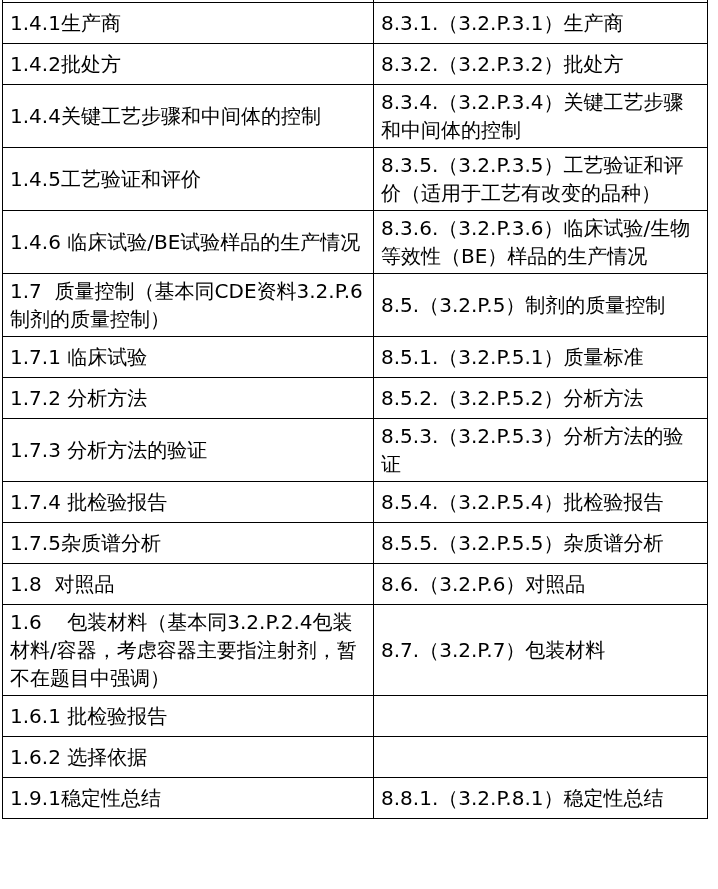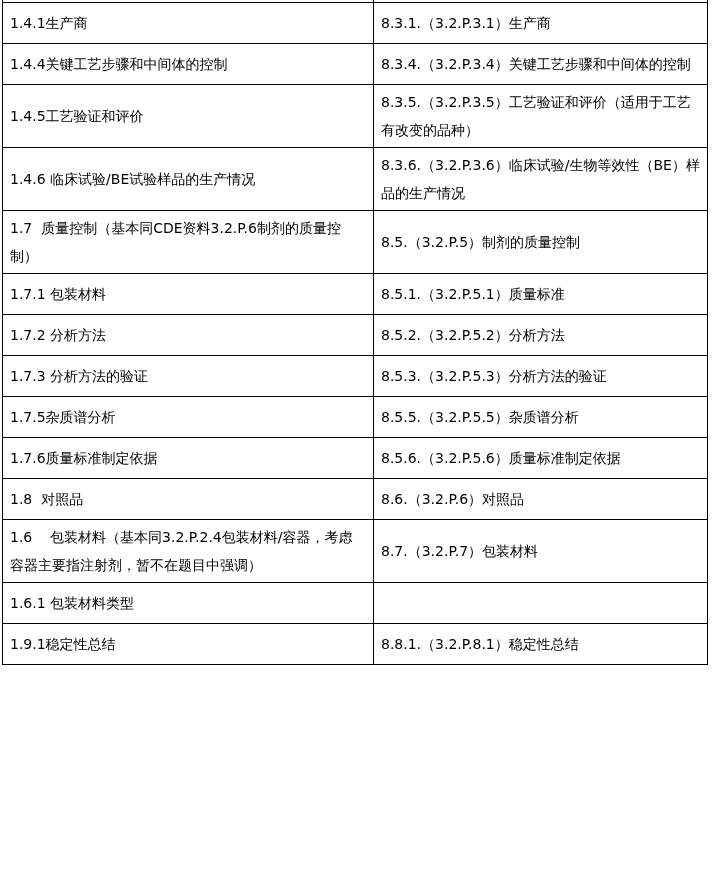--- a/index.html
+++ b/index.html
@@ -22,21 +22,21 @@
     margin-left: 2px;
     color: #000000;
   }
   col.col-left  { width: 371px; }
   col.col-right { width: 334px; }
   td.cell {
     border: 1px solid #000000;
     padding: 3px 7px;
     height: 34px;
     vertical-align: middle;
-    font-size: 14px;
+    font-size: 20px;
     line-height: 28px;
     white-space: pre-wrap;
     word-break: break-all;
     overflow: hidden;
   }
   tr.sliver td {
     height: 0;
     padding: 0;
   }
   tr.sliver-top td {
@@ -57,20 +57,24 @@
       <tr class="sliver sliver-top">
         <td class="cell"></td>
         <td class="cell"></td>
       </tr>
 
   <tr class="doc-row">
     <td class="cell cell-left">1.4.1生产商</td>
     <td class="cell cell-right">8.3.1.（3.2.P.3.1）生产商</td>
   </tr>
 
+  <tr class="doc-row">
+    <td class="cell cell-left">1.4.2批处方</td>
+    <td class="cell cell-right">8.3.2.（3.2.P.3.2）批处方</td>
+  </tr>
 
 
   <tr class="doc-row">
     <td class="cell cell-left">1.4.4关键工艺步骤和中间体的控制</td>
     <td class="cell cell-right">8.3.4.（3.2.P.3.4）关键工艺步骤和中间体的控制</td>
   </tr>
 
   <tr class="doc-row">
     <td class="cell cell-left">1.4.5工艺验证和评价</td>
     <td class="cell cell-right">8.3.5.（3.2.P.3.5）工艺验证和评价（适用于工艺有改变的品种）</td>
@@ -81,60 +85,64 @@
     <td class="cell cell-right">8.3.6.（3.2.P.3.6）临床试验/生物等效性（BE）样品的生产情况</td>
   </tr>
 
 
   <tr class="doc-row">
     <td class="cell cell-left">1.7  质量控制（基本同CDE资料3.2.P.6制剂的质量控制）</td>
     <td class="cell cell-right">8.5.（3.2.P.5）制剂的质量控制</td>
   </tr>
 
   <tr class="doc-row">
-    <td class="cell cell-left">1.7.1 包装材料</td>
+    <td class="cell cell-left">1.7.1 临床试验</td>
     <td class="cell cell-right">8.5.1.（3.2.P.5.1）质量标准</td>
   </tr>
 
   <tr class="doc-row">
     <td class="cell cell-left">1.7.2 分析方法</td>
     <td class="cell cell-right">8.5.2.（3.2.P.5.2）分析方法</td>
   </tr>
 
   <tr class="doc-row">
     <td class="cell cell-left">1.7.3 分析方法的验证</td>
     <td class="cell cell-right">8.5.3.（3.2.P.5.3）分析方法的验证</td>
   </tr>
 
+  <tr class="doc-row">
+    <td class="cell cell-left">1.7.4 批检验报告</td>
+    <td class="cell cell-right">8.5.4.（3.2.P.5.4）批检验报告</td>
+  </tr>
 
   <tr class="doc-row">
     <td class="cell cell-left">1.7.5杂质谱分析</td>
     <td class="cell cell-right">8.5.5.（3.2.P.5.5）杂质谱分析</td>
   </tr>
 
-  <tr class="doc-row">
-    <td class="cell cell-left">1.7.6质量标准制定依据</td>
-    <td class="cell cell-right">8.5.6.（3.2.P.5.6）质量标准制定依据</td>
-  </tr>
 
   <tr class="doc-row">
     <td class="cell cell-left">1.8  对照品</td>
     <td class="cell cell-right">8.6.（3.2.P.6）对照品</td>
   </tr>
 
   <tr class="doc-row">
     <td class="cell cell-left">1.6    包装材料（基本同3.2.P.2.4包装材料/容器，考虑容器主要指注射剂，暂不在题目中强调）</td>
     <td class="cell cell-right">8.7.（3.2.P.7）包装材料</td>
   </tr>
 
   <tr class="doc-row">
-    <td class="cell cell-left">1.6.1 包装材料类型</td>
+    <td class="cell cell-left">1.6.1 批检验报告</td>
     <td class="cell cell-right"></td>
   </tr>
 
+  <tr class="doc-row">
+    <td class="cell cell-left">1.6.2 选择依据</td>
+    <td class="cell cell-right"></td>
+  </tr>
 
 
   <tr class="doc-row">
     <td class="cell cell-left">1.9.1稳定性总结</td>
     <td class="cell cell-right">8.8.1.（3.2.P.8.1）稳定性总结</td>
   </tr>
 
     </tbody>
   </table>
 </div>

